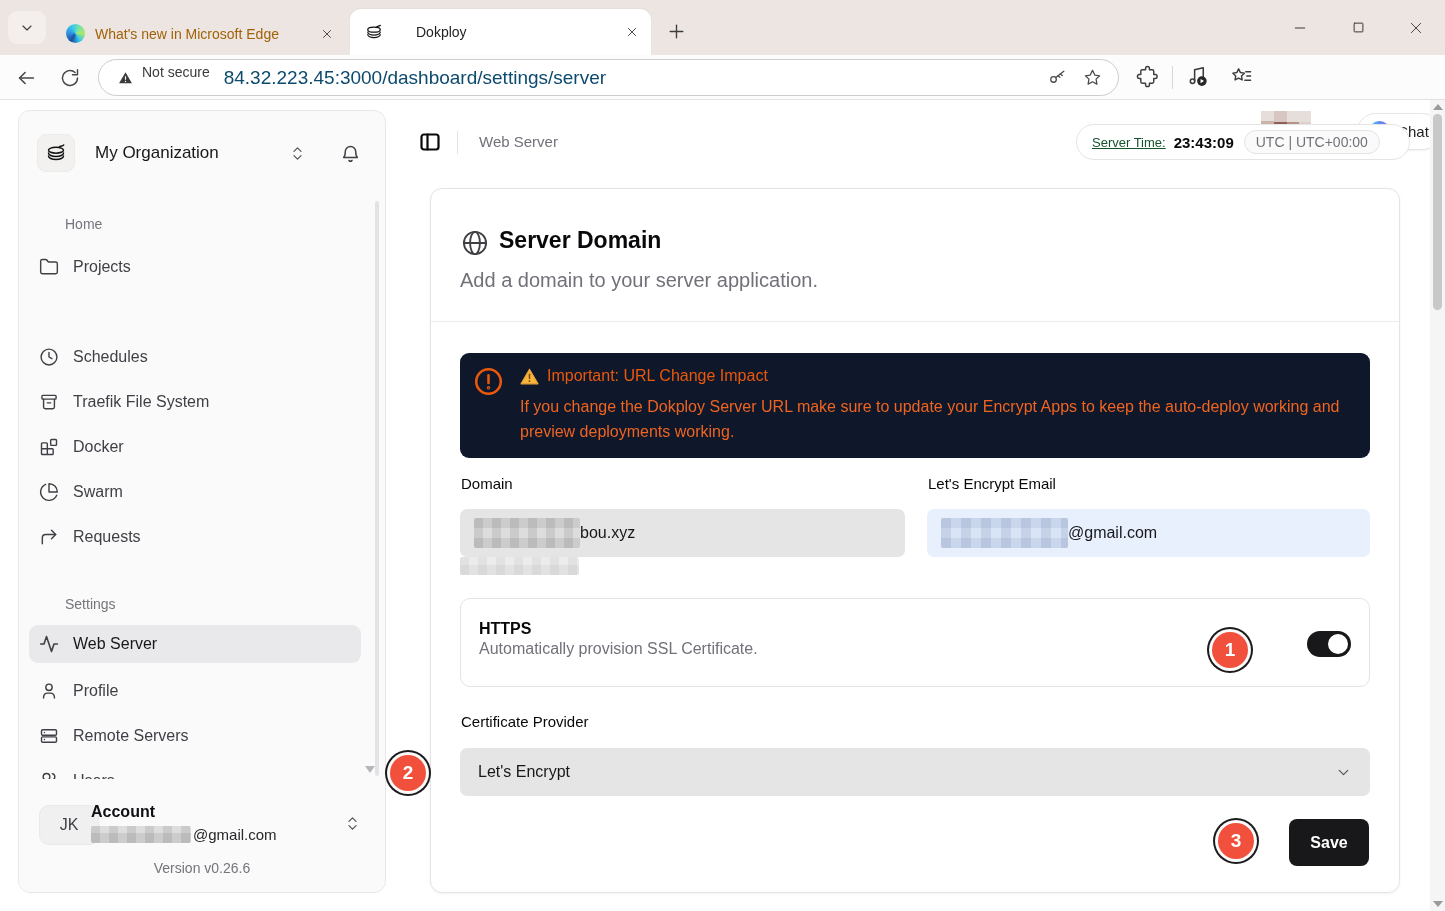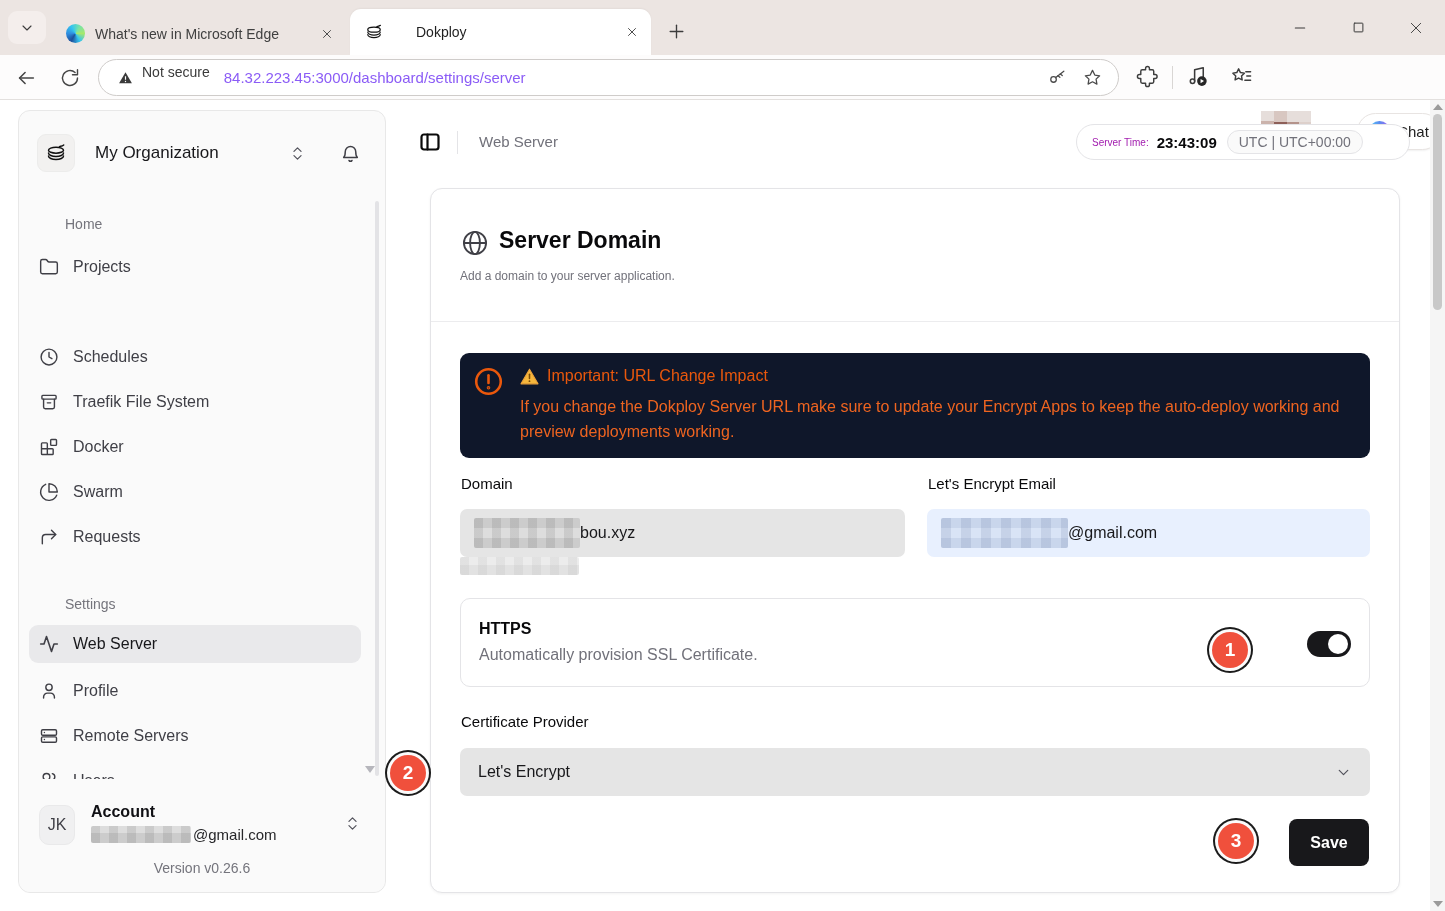--- a/index.html
+++ b/index.html
@@ -4,36 +4,36 @@
 <style>
   * { margin:0; padding:0; box-sizing:border-box; }
   html,body { width:1445px; height:911px; }
   body { font-family:"Liberation Sans", sans-serif; background:#fff; overflow:hidden; color:#18181b; }
   .app { position:relative; width:1445px; height:911px; background:#fff; }
   svg.ln { fill:none; stroke:currentColor; stroke-width:1.7; stroke-linecap:round; stroke-linejoin:round; display:block; }
 
   
   .titlebar { position:absolute; left:0; top:0; width:1445px; height:55px; background:#ece5e2; }
   .tab-search { position:absolute; left:8px; top:11px; width:38px; height:33px; background:#f4eeec; border-radius:9px; display:flex; align-items:center; justify-content:center; color:#3c3c3c; cursor:pointer; }
-  .tab { position:absolute; top:12px; height:43px; display:flex; align-items:center; gap:10px; padding:0 12px 0 14px; font-size:14px; color:#404040; cursor:pointer; }
+  .tab { position:absolute; top:12px; height:43px; display:flex; align-items:center; gap:10px; padding:0 12px 0 14px; font-size:14px; color:#a16207; cursor:pointer; }
   .tab.inactive { left:52px; width:294px; }
   .tab.active { left:350px; top:9px; height:46px; width:301px; background:#fff; border-radius:11px 11px 0 0; color:#1f1f1f; box-shadow:0 -1px 2px rgba(0,0,0,0.04);gap:32px; }
   .tab .tab-title { flex:1; white-space:nowrap; overflow:hidden; text-overflow:ellipsis; }
   .tab-close { color:#4c4c4c; display:flex; cursor:pointer; }
   .edge-logo { width:19px; height:19px; border-radius:50%; background:conic-gradient(from 210deg,#1d4f9c,#2f8ee0,#35c5f0,#77e3a9,#a7e86b,#35c5f0,#1d4f9c); flex:0 0 auto; }
   .newtab-btn { position:absolute; left:660px; top:15px; width:32px; height:32px; display:flex; align-items:center; justify-content:center; color:#3c3c3c; cursor:pointer; }
   .win-controls { position:absolute; right:0; top:0; height:55px; display:flex; }
   .win-btn { width:58px; height:55px; display:flex; align-items:center; justify-content:center; color:#3a3a3a; cursor:pointer; }
 
   
   .toolbar { position:absolute; left:0; top:55px; width:1445px; height:45px; background:#fdfcfc; border-bottom:1px solid #e3e0de; }
   .nav-btn { position:absolute; top:9px; width:28px; height:28px; display:flex; align-items:center; justify-content:center; color:#454545; cursor:pointer; }
   .addressbar { position:absolute; left:98px; top:4px; width:1021px; height:37px; background:#fff; border:1px solid #cfccca; border-radius:19px; display:flex; align-items:center; padding:0 16px 0 19px; cursor:text; }
   .addr-sec { font-size:14px; color:#3a3a3a; margin:0 14px 12px 9px; white-space:nowrap; }
-  .addr-url { font-size:15px; color:#8b5cf6; white-space:nowrap; flex:1; }
+  .addr-url { font-size:19px; color:#0c4a6e; white-space:nowrap; flex:1; }
   .addr-ico { color:#4a4a4a; display:flex; margin-left:16px; cursor:pointer; }
   .tb-ico { position:absolute; top:10px; color:#3d3d3d; cursor:pointer; }
   .tb-divider { position:absolute; left:1172px; top:11px; width:1px; height:23px; background:#d9d6d4; }
   .avatar-mosaic { position:absolute; left:1261px; top:56px; cursor:pointer; }
   .tb-dash { position:absolute; left:1334px; top:72px; width:18px; height:9px; border-radius:3px; background:#ded8d5; }
   .chat-pill { position:absolute; left:1357px; top:58px; width:84px; height:37px; background:#fff; border:1px solid #e8e4e2; border-radius:19px; display:flex; align-items:center; justify-content:center; gap:7px; font-size:15px; color:#1f1f1f; box-shadow:0 1px 2px rgba(0,0,0,0.06); cursor:pointer; }
   .copilot-logo { width:21px; height:21px; border-radius:50%; background:conic-gradient(from 0deg,#5a8bf0,#9a6cf0,#e06ab8,#f58f5a,#f5d356,#6fd7a8,#58c0f5,#5a8bf0); }
 
   
   .sidebar { position:absolute; left:18px; top:110px; width:368px; height:783px; background:#fafafa; border:1px solid #e8e8e8; border-radius:12px; }
@@ -42,56 +42,56 @@
   .org-name { margin-left:20px; font-size:17px; font-weight:500; color:#18181b; flex:1; }
   .org-chevrons { color:#52525b; display:flex; margin-right:34px; }
   .bell { color:#3f3f46; display:flex; margin-right:10px; cursor:pointer; }
   .side-label { position:absolute; left:20px; font-size:14px; color:#74747c;margin-left:26px; }
   .nav-item { position:absolute; left:20px; right:26px; height:45px; display:flex; align-items:center; gap:14px; font-size:16px; color:#3f3f46; cursor:pointer; }
   .nav-item .nicon { display:flex; color:#3f3f46; }
   .nav-item.active { left:10px; right:24px; height:38px; background:#e9e9eb; border-radius:9px; padding-left:10px; color:#18181b; }
   .side-scrollbar { position:absolute; right:6px; top:90px; width:4px; height:575px; background:#e3e3e6; border-radius:2px; }
   .scroll-hint { position:absolute; right:10px; top:655px; width:0; height:0; border-left:5px solid transparent; border-right:5px solid transparent; border-top:7px solid #b6b6bc; }
   .side-footer { position:absolute; left:0; right:0; bottom:0; height:113px; background:#fafafa; border-radius:0 0 12px 12px; z-index:3; }
-  .acct-avatar { position:absolute; left:20px; top:26px; width:36px; height:40px; border-radius:10px; background:#f0f0f1; border:1px solid #e9e9ea; display:flex; align-items:center; justify-content:center; font-size:16px; color:#3f3f46; }
+  .acct-avatar { position:absolute; left:20px; top:26px; width:60px; height:40px; border-radius:10px; background:#f0f0f1; border:1px solid #e9e9ea; display:flex; align-items:center; justify-content:center; font-size:16px; color:#3f3f46; }
   .acct-title { position:absolute; left:72px; top:24px; font-size:16px; font-weight:700; color:#101014; }
   .acct-email { position:absolute; left:72px; top:47px; display:flex; align-items:center; gap:2px; font-size:15px; color:#27272a; }
   .acct-chevrons { position:absolute; right:24px; top:36px; color:#52525b; cursor:pointer; }
   .version { position:absolute; left:0; right:0; bottom:16px; text-align:center; font-size:14px; color:#74747c; }
   .panel-toggle { position:absolute; left:418px; top:130px; color:#0a0a0a; cursor:pointer; }
   .crumb-divider { position:absolute; left:457px; top:131px; width:1px; height:23px; background:#e4e4e7; }
   .breadcrumb { position:absolute; left:479px; top:133px; font-size:15px; color:#71717a; }
   .time-pill { position:absolute; left:1076px; top:124px; width:334px; height:36px; border:1px solid #e4e4e7; border-radius:18px; background:#fff; display:flex; align-items:center; padding:0 5px 0 15px; gap:8px; }
-  .time-label { font-size:10px; color:#a21caf; white-space:nowrap; }
+  .time-label { font-size:13px; color:#14532d; white-space:nowrap;text-decoration:underline; }
   .time-value { font-size:15px; font-weight:700; color:#09090b; white-space:nowrap; }
   .tz-pill { margin-left:2px; background:#fafafa; border:1px solid #e4e4e7; border-radius:14px; padding:3px 11px; font-size:14px; color:#71717a; white-space:nowrap; }
 
   .card { position:absolute; left:430px; top:188px; width:970px; height:705px; background:#fff; border:1px solid #e4e4e7; border-radius:12px; box-shadow:0 1px 3px rgba(0,0,0,0.05); }
   .card-globe { position:absolute; left:30px; top:40px; color:#3f3f46; }
   .card-title { position:absolute; left:68px; top:38px; font-size:23px; font-weight:700; color:#09090b; }
-  .card-subtitle { position:absolute; left:29px; top:80px; font-size:12px; color:#71717a; }
+  .card-subtitle { position:absolute; left:29px; top:80px; font-size:20px; color:#71717a; }
   .card-divider { position:absolute; left:0; right:0; top:132px; height:1px; background:#ececee; }
 
   .warnbox { position:absolute; left:29px; top:164px; width:910px; height:105px; background:#0f172a; border-radius:9px; padding:14px 20px 0 60px; }
   .warn-circle { position:absolute; left:13px; top:13px; color:#ea580c; }
   .warn-title-row { display:flex; align-items:center; gap:8px; font-size:16px; font-weight:500; color:#ea580c; }
   .warn-body { margin-top:9px; width:820px; font-size:16px; line-height:25px; color:#ee6420; }
 
   .field-label { position:absolute; font-size:15px; font-weight:500; color:#09090b; }
   .input { position:absolute; height:48px; border-radius:7px; display:flex; align-items:center; padding:0 14px; font-size:16px; color:#18181b; cursor:text; }
   .input.gray { background:#e5e5e5; }
   .input.blue { background:#e8f0fe; }
 
   .blur-gray { background-image:repeating-linear-gradient(90deg, rgba(40,40,40,0.10) 0 9px, rgba(0,0,0,0) 9px 18px), repeating-linear-gradient(0deg, #cccccc 0 10px, #dddddd 10px 20px); border-radius:2px; }
   .blur-gray.lite { opacity:0.55; }
   .blur-blue { background-image:repeating-linear-gradient(90deg, rgba(60,80,130,0.12) 0 10px, rgba(0,0,0,0) 10px 20px), repeating-linear-gradient(0deg, #c9d6ec 0 10px, #d9e4f6 10px 20px); border-radius:2px; }
 
   .https-box { position:absolute; left:29px; top:409px; width:910px; height:89px; border:1px solid #e4e4e7; border-radius:10px; }
   .https-label { position:absolute; left:18px; top:21px; font-size:16px; font-weight:600; color:#09090b; }
-  .https-desc { position:absolute; left:18px; top:47px; font-size:16px; color:#71717a; }
+  .https-desc { position:absolute; left:18px; top:41px; font-size:16px; color:#71717a; }
   .toggle { position:absolute; right:18px; top:32px; width:44px; height:26px; border-radius:13px; background:#18181b; cursor:pointer; }
   .toggle::after { content:""; position:absolute; right:3px; top:3px; width:20px; height:20px; border-radius:50%; background:#fff; }
 
   .select { position:absolute; left:29px; top:559px; width:910px; height:48px; background:#e5e5e5; border-radius:7px; display:flex; align-items:center; padding:0 18px; font-size:16px; color:#18181b; cursor:pointer; }
   .select .sel-chevron { margin-left:auto; color:#52525b; display:flex; }
 
   .save-btn { position:absolute; left:858px; top:630px; width:80px; height:47px; background:#18181b; color:#fff; border:none; border-radius:8px; font-size:16px; font-weight:600; font-family:"Liberation Sans", sans-serif; cursor:pointer; }
 
   .badge { position:absolute; width:36px; height:36px; background:#f0503c; border-radius:50%; box-shadow:0 0 0 3px #fbfbfb, 0 0 0 5px #1b1b1b; color:#fff; font-weight:700; font-size:19px; display:flex; align-items:center; justify-content:center; z-index:60; }
 

